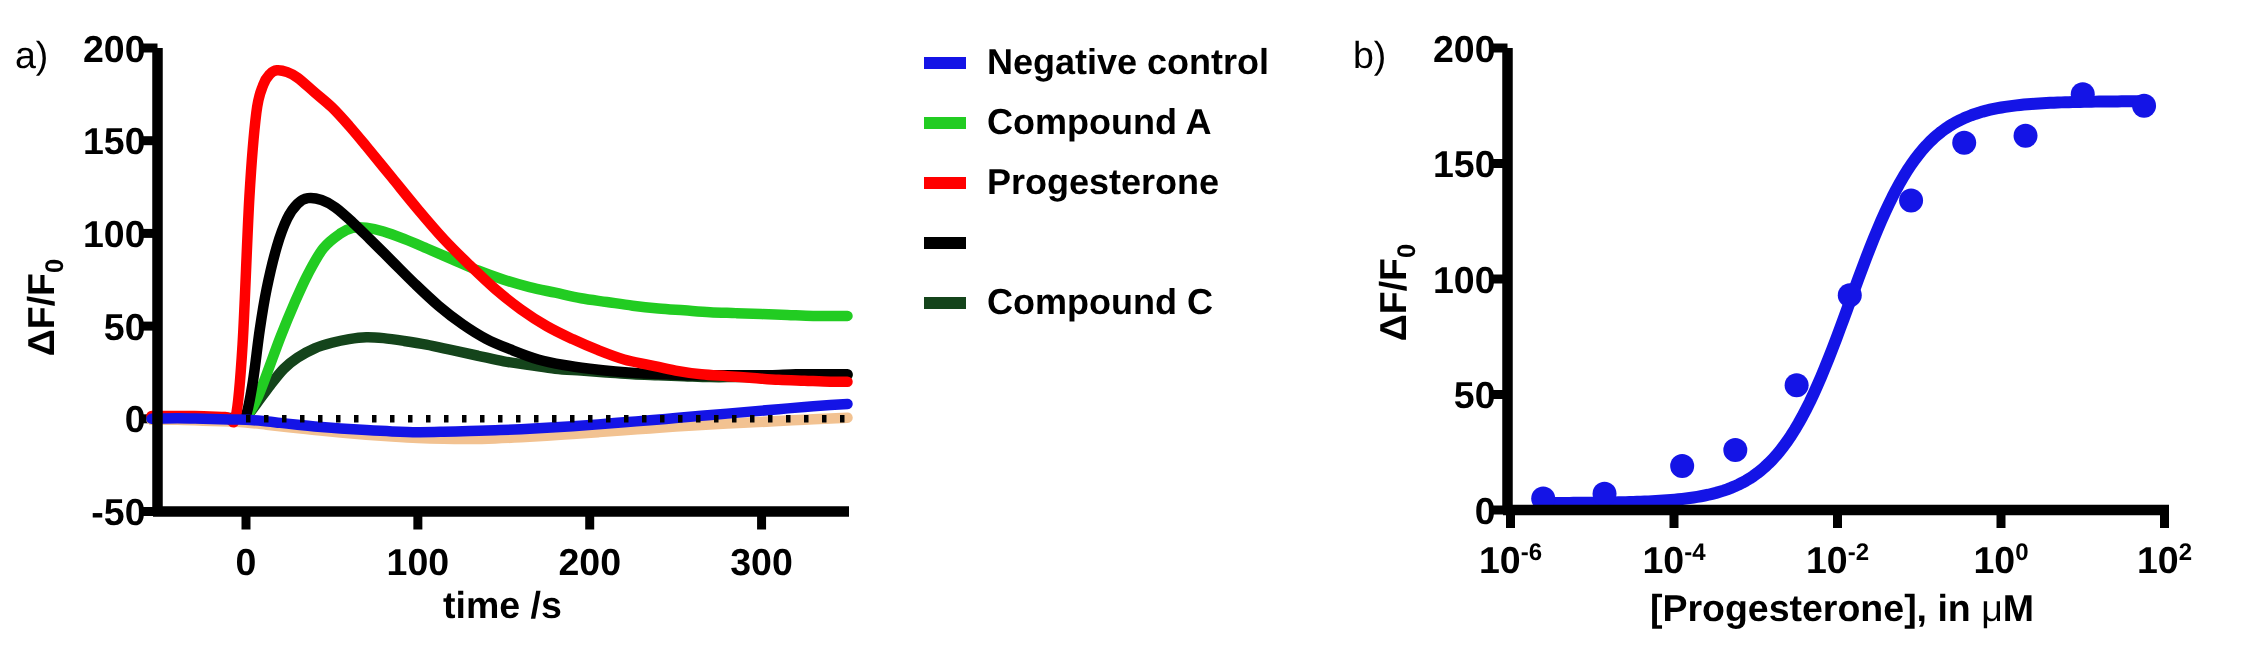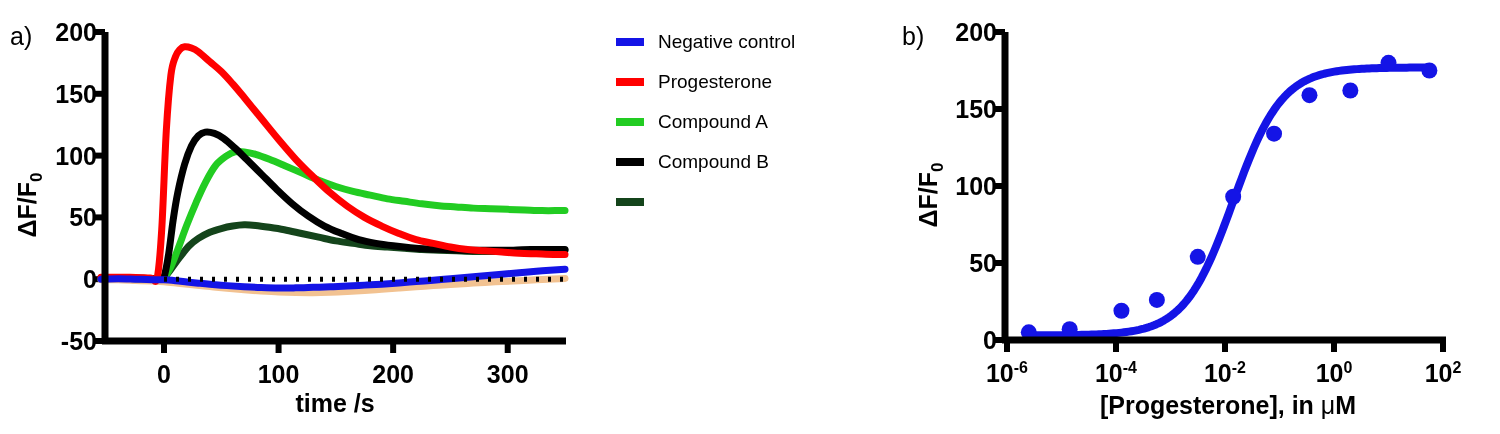--- a/index.html
+++ b/index.html
@@ -113,23 +113,24 @@
     height: 40px;
   }
   .legend-swatch {
     width: 28px;
     height: 8px;
     margin-right: 14px;
     flex: 0 0 auto;
   }
   .legend-text {
     font-family: "Liberation Sans", sans-serif;
-    font-size: 19px;
+    font-size: 24px;
     color: #000000;
     white-space: nowrap;
+    font-weight: bold;
   }
 </style>
 </head>
 <body>
 
 <div id="figure-root">
 
   <div class="panel" id="panel-a">
     <svg width="600" height="434" viewBox="0 0 600 434">
       <text class="panel-letter" x="10" y="45">a)</text>
@@ -180,33 +181,33 @@
     </svg>
   </div>
 
   <div class="panel" id="panel-legend">
     <ul class="legend-list" id="legend-list">
         <li class="legend-item">
           <span class="legend-swatch" style="background: rgb(20, 20, 230);"></span>
           <span class="legend-text">Negative control</span>
         </li>
         <li class="legend-item">
+          <span class="legend-swatch" style="background: rgb(34, 204, 34);"></span>
+          <span class="legend-text">Compound A</span>
+        </li>
+        <li class="legend-item">
           <span class="legend-swatch" style="background: rgb(255, 0, 0);"></span>
           <span class="legend-text">Progesterone</span>
         </li>
         <li class="legend-item">
-          <span class="legend-swatch" style="background: rgb(34, 204, 34);"></span>
-          <span class="legend-text">Compound A</span>
-        </li>
-        <li class="legend-item">
           <span class="legend-swatch" style="background: rgb(0, 0, 0);"></span>
-          <span class="legend-text">Compound B</span>
         </li>
         <li class="legend-item">
           <span class="legend-swatch" style="background: rgb(20, 68, 27);"></span>
+          <span class="legend-text">Compound C</span>
         </li>
       </ul>
   </div>
 
   <div class="panel" id="panel-b">
     <svg width="610" height="434" viewBox="0 0 610 434">
       <text class="panel-letter" x="12" y="45">b)</text>
 
       <g transform="translate(47,195)">
         <text class="axis-title" transform="rotate(-90)" x="0" y="0" text-anchor="middle">

